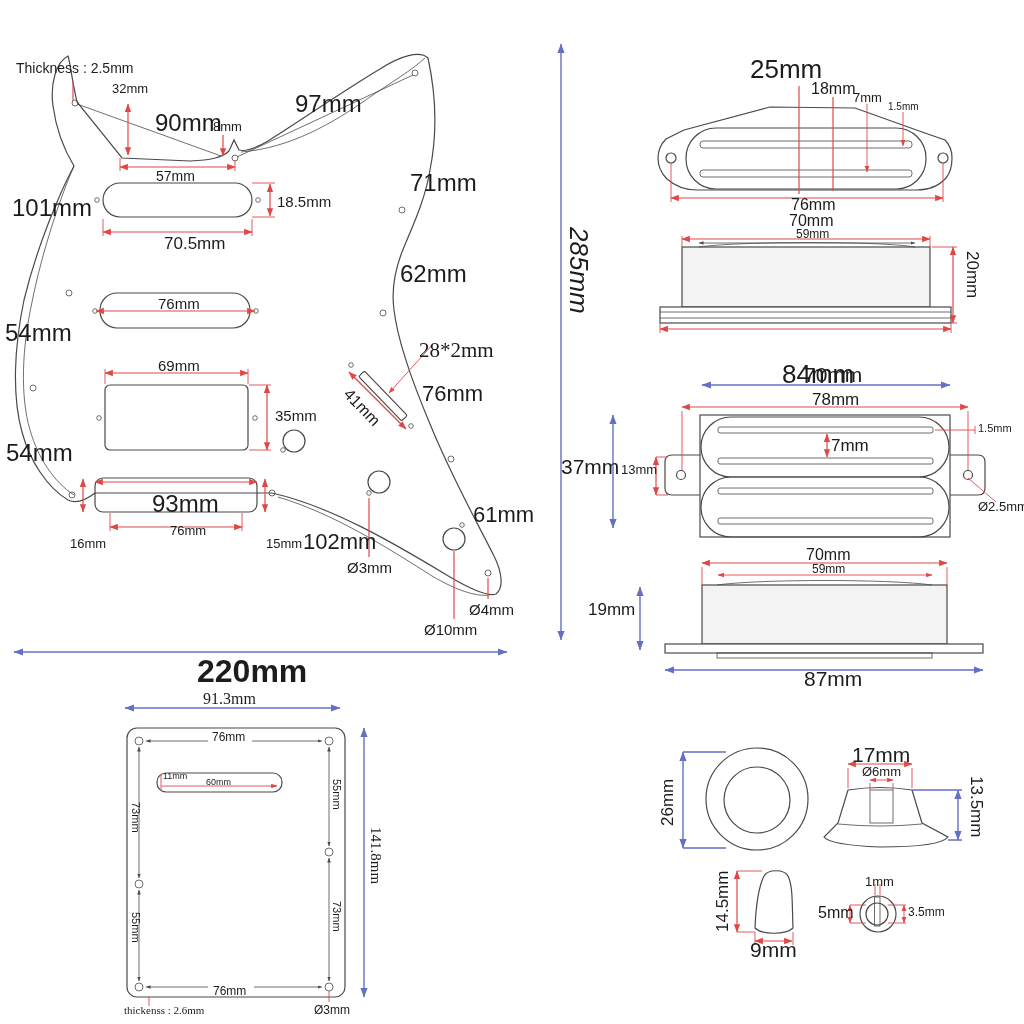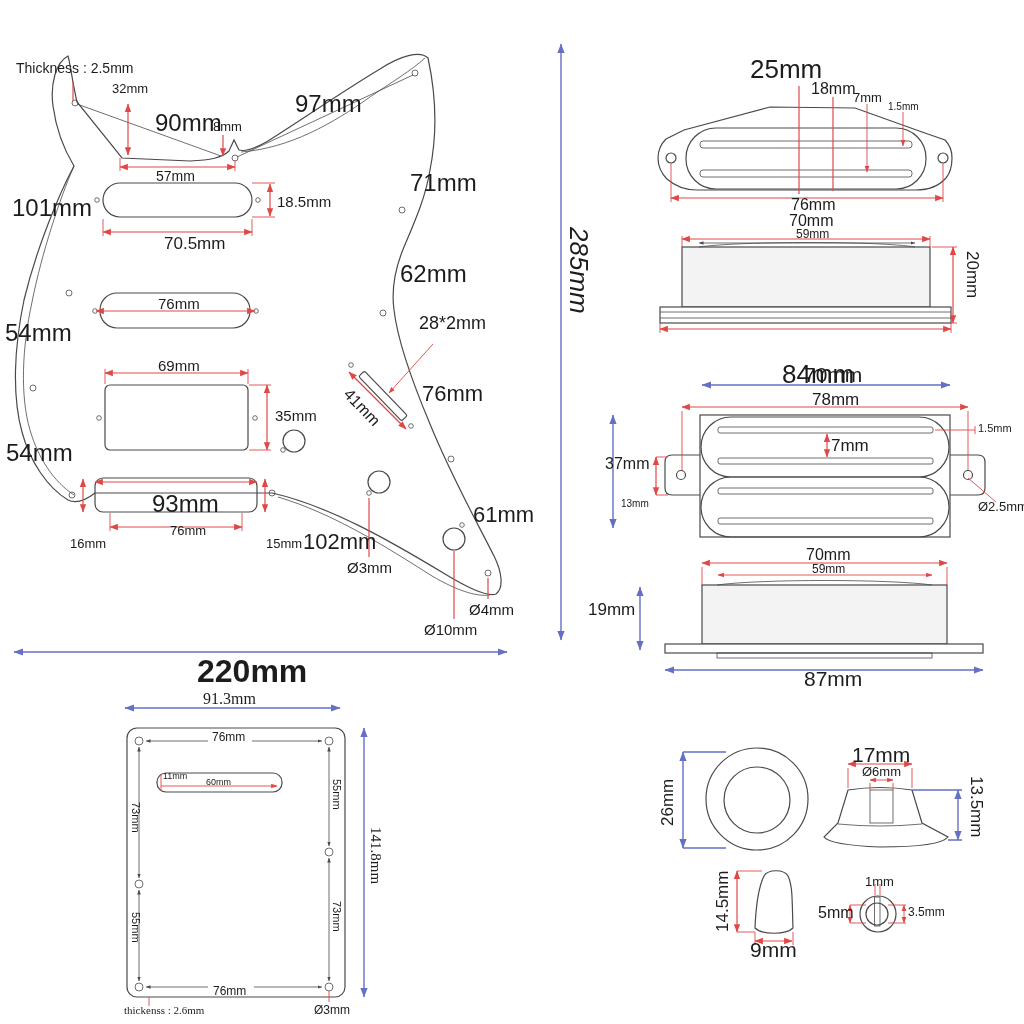--- a/index.html
+++ b/index.html
@@ -267,21 +267,21 @@
 <div class="lbl" style="left:158px;top:358px;font-size:15px;">69mm</div>
 <div class="lbl" style="left:275px;top:408px;font-size:15px;">35mm</div>
 <div class="lbl" style="left:6px;top:441px;font-size:24px;">54mm</div>
 <div class="lbl" style="left:152px;top:492px;font-size:24px;">93mm</div>
 <div class="lbl" style="left:170px;top:524px;font-size:13px;">76mm</div>
 <div class="lbl" style="left:70px;top:537px;font-size:13px;">16mm</div>
 <div class="lbl" style="left:250px;top:537px;font-size:13px;margin-left:16px;">15mm</div>
 <div class="lbl" style="left:295px;top:92px;font-size:24px;">97mm</div>
 <div class="lbl" style="left:410px;top:126px;font-size:24px;margin-top:45px;">71mm</div>
 <div class="lbl" style="left:400px;top:262px;font-size:24px;">62mm</div>
-<div class="lbl" style="left:419px;top:314px;font-size:18px;">28*2mm</div>
+<div class="lbl" style="left:419px;top:340px;font-size:21px;font-family:Liberation Serif, serif;">28*2mm</div>
 <div class="lbl rot46" style="left:352px;top:386px;font-size:16px;">41mm</div>
 <div class="lbl" style="left:422px;top:383px;font-size:22px;">76mm</div>
 <div class="lbl" style="left:303px;top:519px;font-size:22px;margin-top:12px;">102mm</div>
 <div class="lbl" style="left:473px;top:504px;font-size:22px;">61mm</div>
 <div class="lbl" style="left:347px;top:560px;font-size:15px;">Ø3mm</div>
 <div class="lbl" style="left:469px;top:602px;font-size:15px;text-align:right;">Ø4mm</div>
 <div class="lbl" style="left:424px;top:622px;font-size:15px;">Ø10mm</div>
 <div class="lbl" style="left:197px;top:655px;font-size:32px;font-weight:bold;">220mm</div>
 <div class="lbl rot90" style="left:592px;top:227px;font-size:26px;font-style:italic;">285mm</div>
 
@@ -293,22 +293,22 @@
 
 <div class="lbl" style="left:789px;top:213px;font-size:16px;">70mm</div>
 <div class="lbl" style="left:796px;top:228px;font-size:12px;">59mm</div>
 <div class="lbl rot90" style="left:981px;top:251px;font-size:17px;">20mm</div>
 <div class="lbl" style="left:782px;top:325px;font-size:26px;margin-top:36px;">84mm</div>
 
 <div class="lbl" style="left:804px;top:364px;font-size:21px;">70mm</div>
 <div class="lbl" style="left:812px;top:391px;font-size:17px;">78mm</div>
 <div class="lbl" style="left:831px;top:437px;font-size:17px;">7mm</div>
 <div class="lbl" style="left:978px;top:423px;font-size:11px;">1.5mm</div>
-<div class="lbl" style="left:621px;top:463px;font-size:10px;margin-top:36px;">13mm</div>
-<div class="lbl" style="left:561px;top:456px;font-size:16px;padding-left:44px;">37mm</div>
+<div class="lbl" style="left:621px;top:463px;font-size:13px;">13mm</div>
+<div class="lbl" style="left:561px;top:456px;font-size:21px;">37mm</div>
 <div class="lbl" style="left:978px;top:500px;font-size:13px;">Ø2.5mm</div>
 
 <div class="lbl" style="left:806px;top:547px;font-size:16px;">70mm</div>
 <div class="lbl" style="left:812px;top:563px;font-size:12px;">59mm</div>
 <div class="lbl" style="left:588px;top:601px;font-size:17px;">19mm</div>
 <div class="lbl" style="left:804px;top:668px;font-size:21px;">87mm</div>
 
 <div class="lbl rotm90" style="left:659px;top:826px;font-size:17px;">26mm</div>
 <div class="lbl" style="left:852px;top:744px;font-size:21px;">17mm</div>
 <div class="lbl" style="left:862px;top:765px;font-size:13px;">Ø6mm</div>

